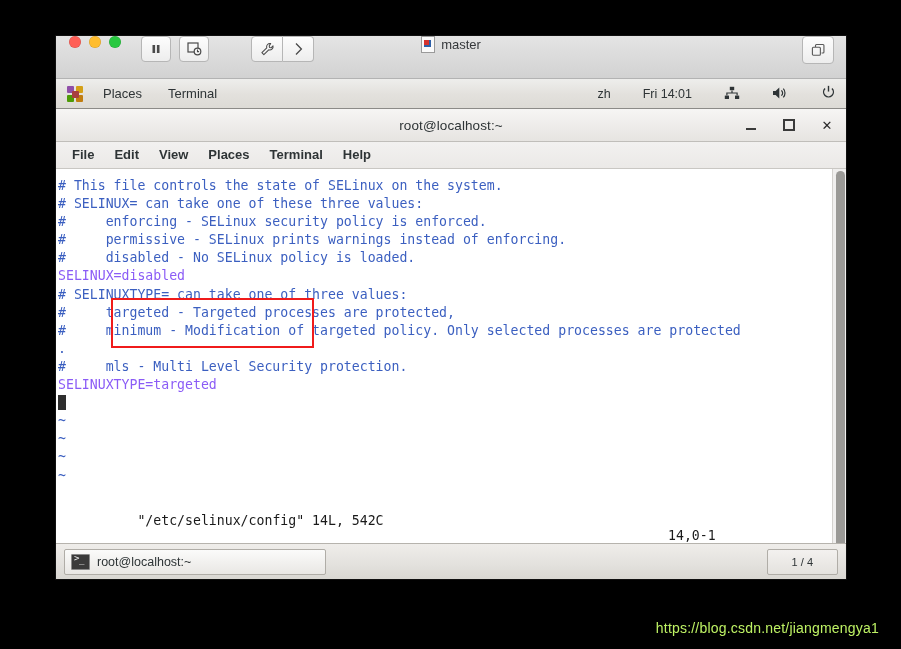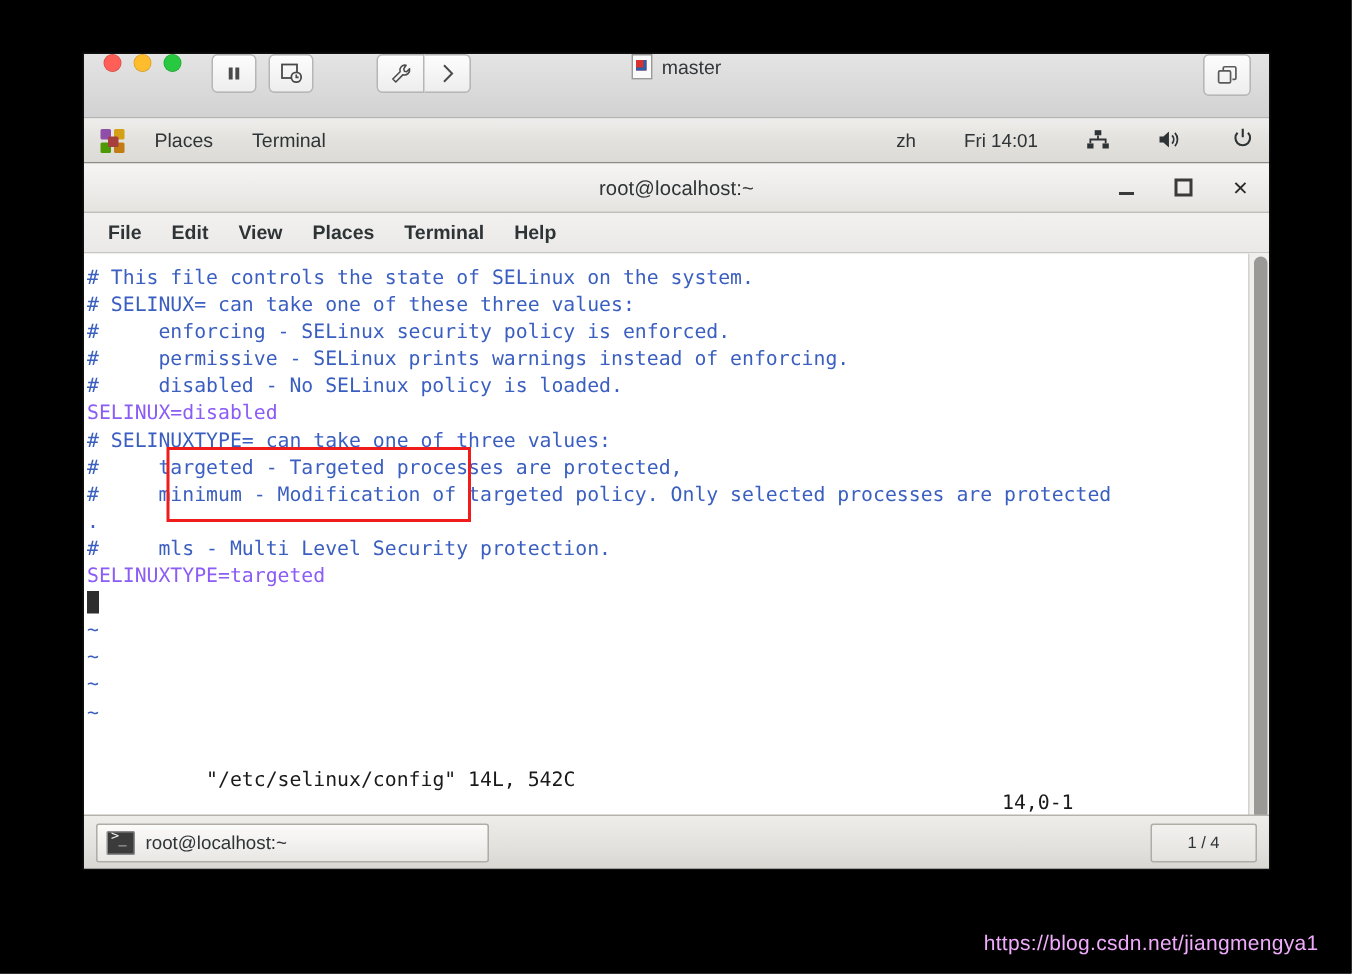--- a/index.html
+++ b/index.html
@@ -356,21 +356,21 @@
     color: #2e3436;
     box-sizing: border-box;
   }
 
   
   .watermark {
     position: absolute;
     right: 22px;
     top: 620px;
     font-size: 14px;
-    color: #f0abfc;
+    color: #bef264;
     letter-spacing: 0.2px;
     white-space: nowrap;
   }
 </style>
 </head>
 <body>
 
 <div id="root">
 
   <div class="vm-window">

